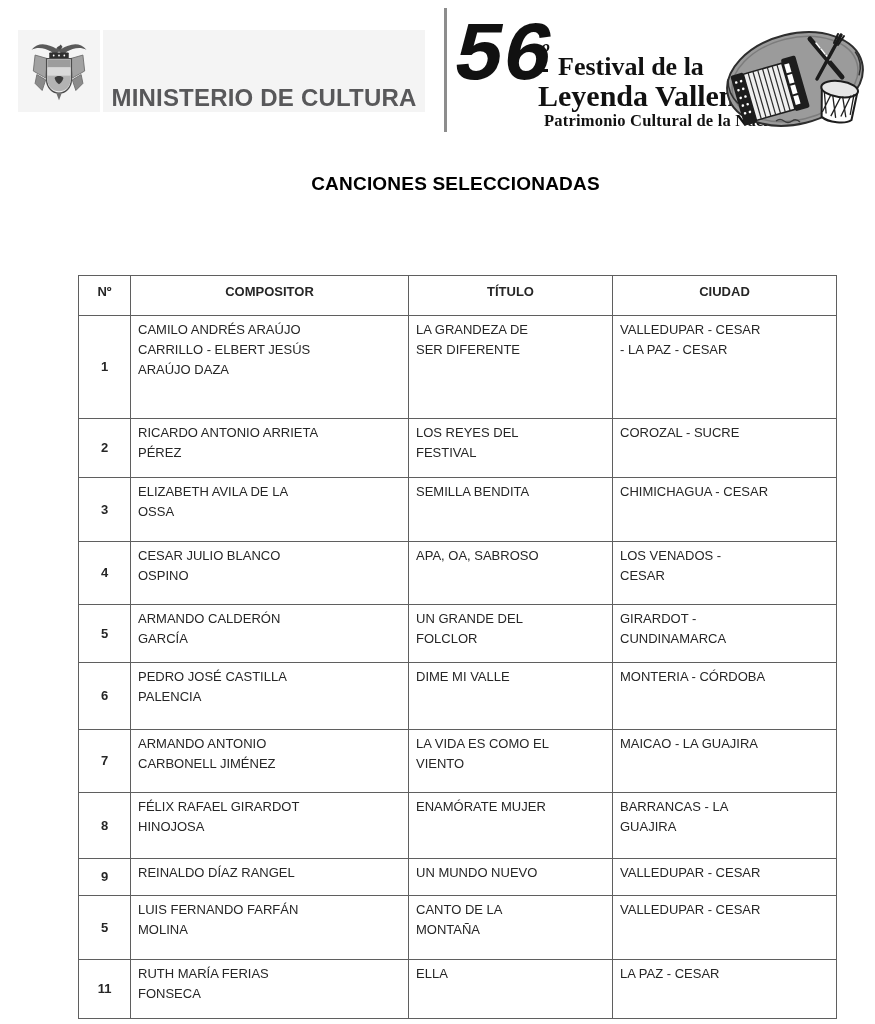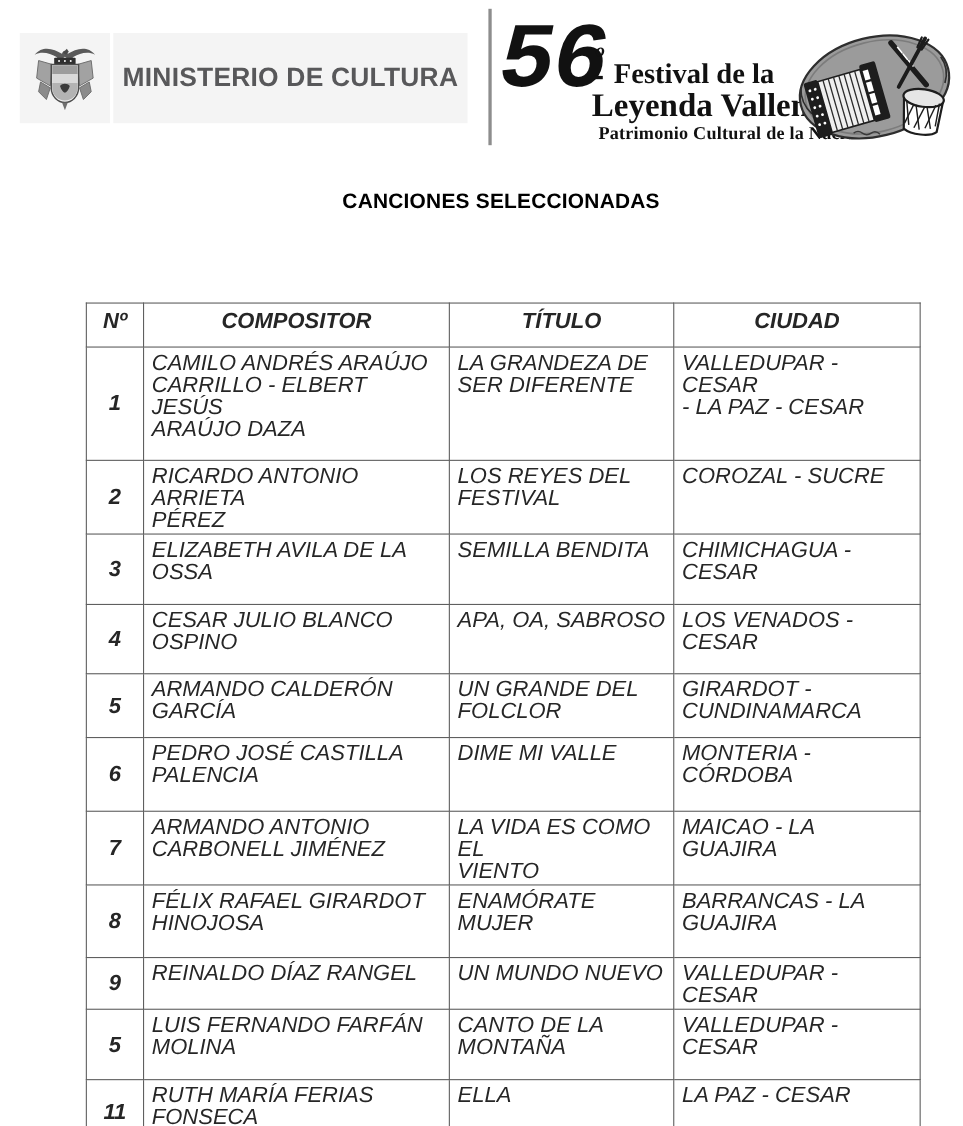--- a/index.html
+++ b/index.html
@@ -12,21 +12,21 @@
     --ellipse:#9b9b9b;
   }
   *{margin:0;padding:0;box-sizing:border-box;}
   html,body{width:875px;height:1024px;background:#ffffff;overflow:hidden;
     font-family:"Liberation Sans","DejaVu Sans",sans-serif;}
   .page{position:relative;width:875px;height:1024px;background:#fff;}
 
   
   .ministry-logo{position:absolute;left:18px;top:30px;width:407px;height:82px;display:flex;gap:3px;}
   .arms-box{width:82px;height:82px;background:var(--logo-bg);display:flex;align-items:center;justify-content:center;}
-  .ministry-text-box{flex:1;background:var(--logo-bg);display:flex;align-items:center;justify-content:center;}
+  .ministry-text-box{flex:1;background:var(--logo-bg);display:flex;align-items:flex-end;justify-content:center;}
   .ministry-name{font-weight:bold;font-size:24px;letter-spacing:0.2px;color:var(--logo-text);}
 
   .logo-divider{position:absolute;left:444px;top:8px;width:3px;height:124px;background:var(--divider);}
 
   .festival-logo{position:absolute;left:452px;top:35px;width:418px;height:100px;color:var(--ink);}
   .fifty-six{position:absolute;left:2px;top:-20px;font-family:Liberation Mono, monospace;
     font-weight:bold;font-style:italic;font-size:84px;line-height:1;letter-spacing:-2px;}
   .ordinal{position:absolute;left:88px;top:5px;font-family:"Liberation Serif","DejaVu Serif",serif;
     font-weight:bold;font-style:italic;font-size:28px;line-height:1;border-bottom:3px solid var(--ink);padding-bottom:1px;}
   .festival-lines{position:absolute;left:86px;top:19px;font-family:"Liberation Serif","DejaVu Serif",serif;
@@ -37,21 +37,21 @@
   .festival-art{position:absolute;left:268px;top:-12px;}
 
   
   .doc-title{position:absolute;left:0;top:171px;width:875px;text-align:center;color:#000;padding-left:36px;}
   .doc-title div{font-weight:bold;font-size:19px;line-height:26px;letter-spacing:0.2px;}
 
   
   table.songs{position:absolute;left:78px;top:275px;width:758px;border-collapse:collapse;table-layout:fixed;
     border:1px solid var(--table-border);}
   table.songs th,table.songs td{border:1px solid var(--table-border);color:var(--body-text);
-    font-size:20px;line-height:20px;overflow:hidden;font-style:italic;}
+    font-size:13px;line-height:20px;overflow:hidden;}
   table.songs th{font-weight:bold;text-align:center;vertical-align:top;padding-top:6px;}
   table.songs thead tr{height:40px;}
   table.songs td{vertical-align:top;text-align:left;padding:4px 7px 2px 7px;white-space:pre-line;}
   table.songs td.col-num{vertical-align:middle;text-align:center;font-weight:bold;padding:0 2px;}
   tbody tr:nth-child(1){height:103px;}
   tbody tr:nth-child(2){height:59px;}
   tbody tr:nth-child(3){height:64px;}
   tbody tr:nth-child(4){height:63px;}
   tbody tr:nth-child(5){height:58px;}
   tbody tr:nth-child(6){height:67px;}

